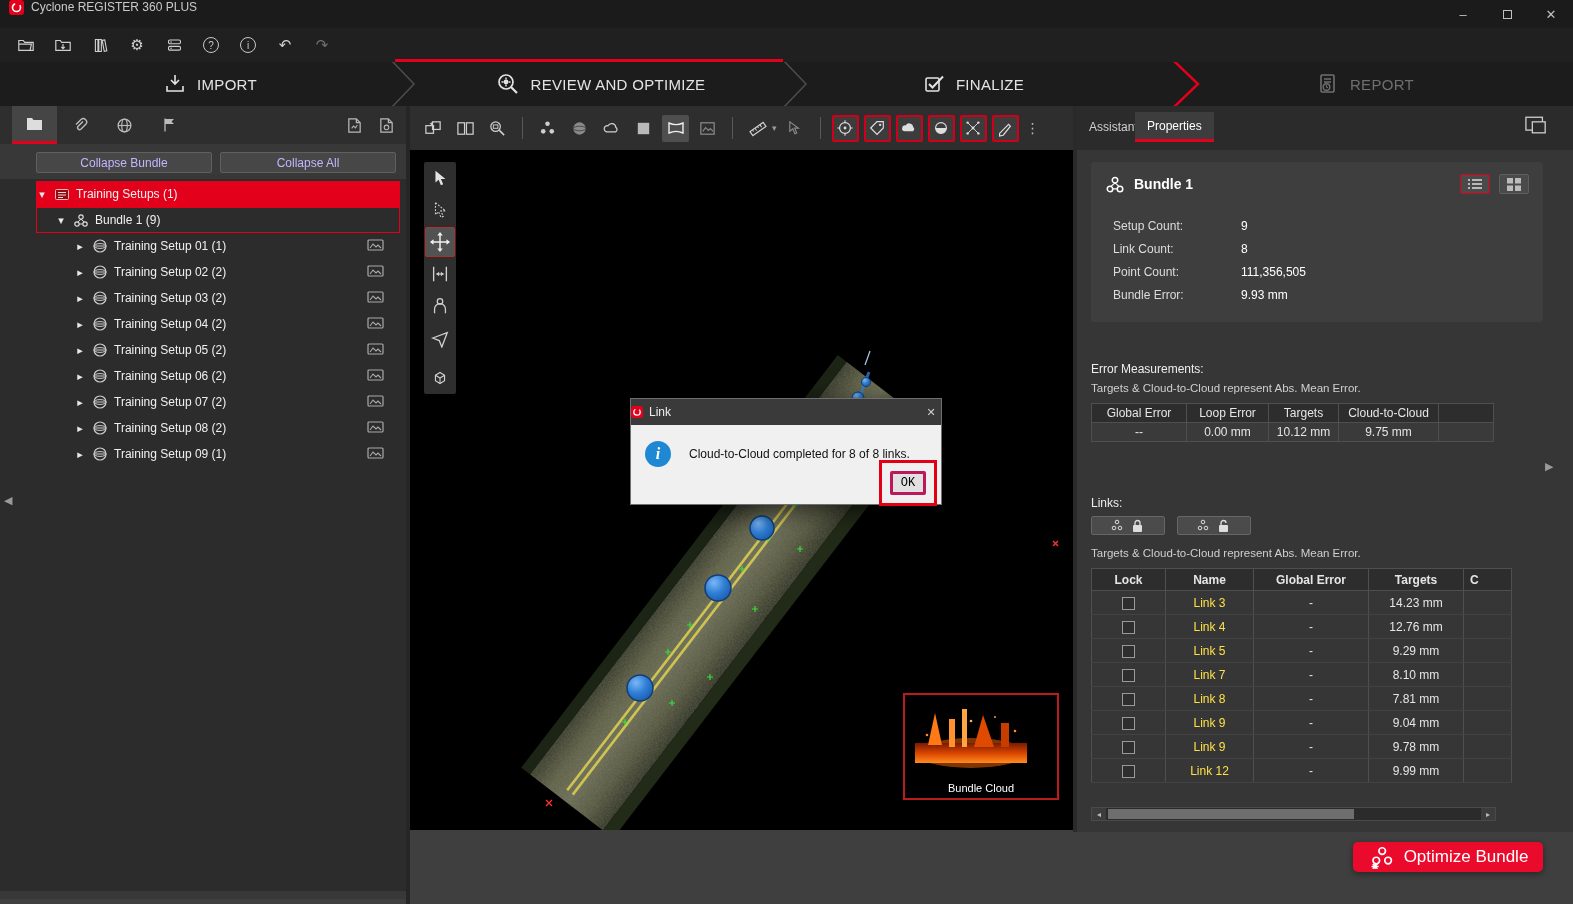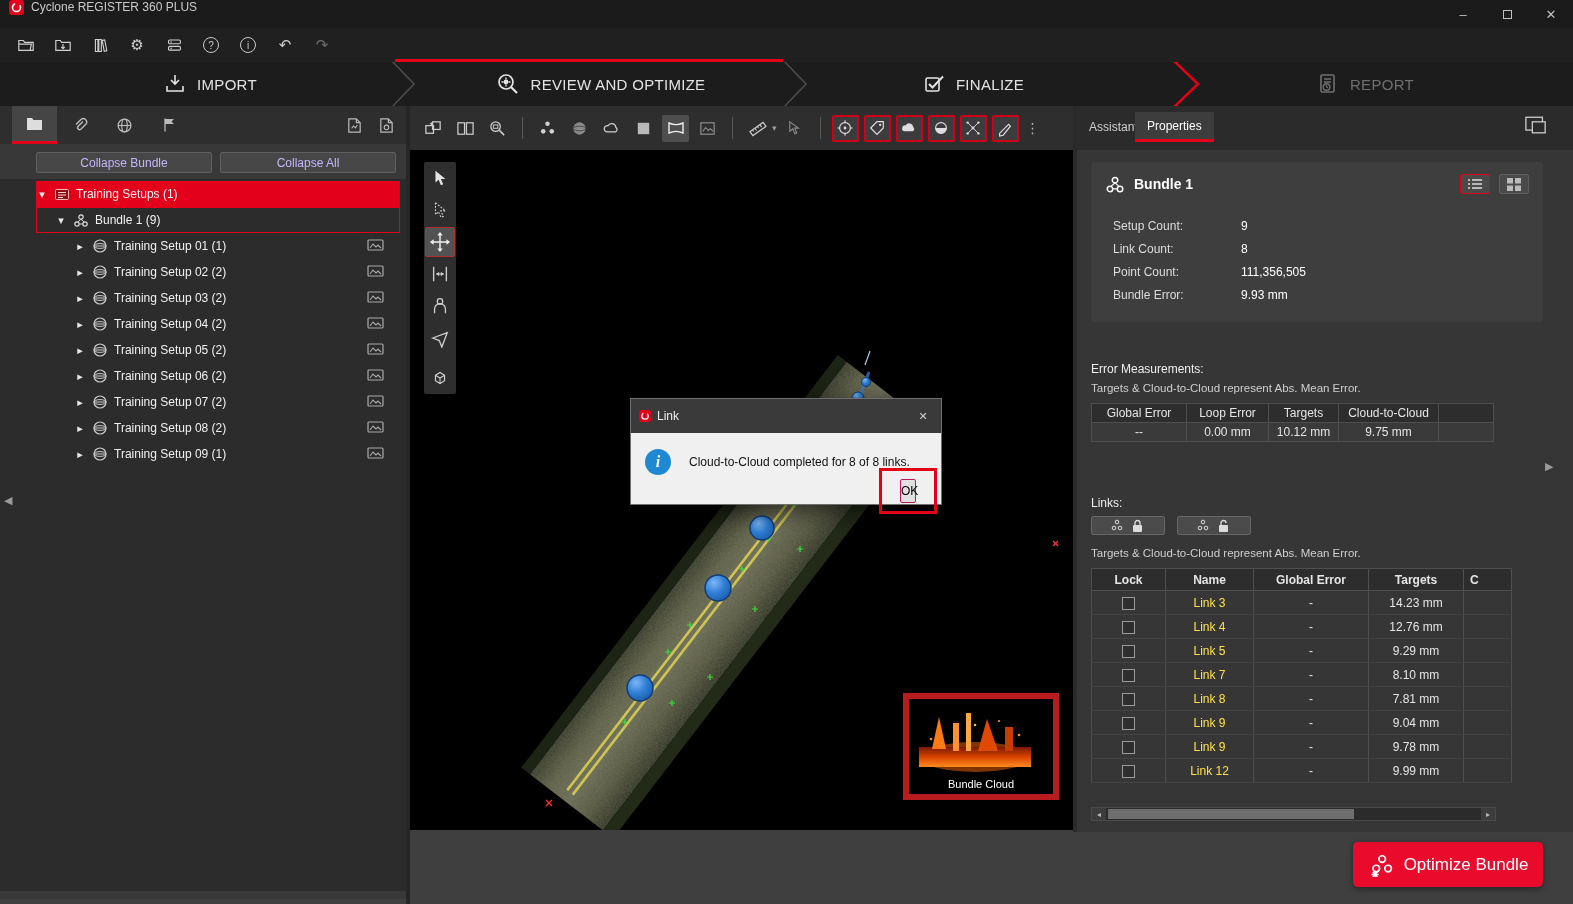--- a/index.html
+++ b/index.html
@@ -55,33 +55,33 @@
 .box{width:27px;height:27px;display:flex;align-items:center;justify-content:center;flex:none}
 .box.sel{background:#4e4e4e;border-radius:2px}
 .box.red{border:2px solid #cf0018;background:#3c3c3c;border-radius:2px}
 .vsep{width:1px;height:22px;background:#585858;margin:0 6px;flex:none}
 .caret{color:#9a9a9a;font-size:9px;margin-left:-4px}
 .ovf{color:#bdbdbd;font-size:14px;margin-left:2px}
 .vtools{left:14px;top:56px;width:32px;display:flex;flex-direction:column;gap:2px;background:#2e2e2e;padding:1px;border-radius:2px}
 .vt{width:30px;height:30px;display:flex;align-items:center;justify-content:center;background:#2e2e2e}
 .vt.sel{background:#525252;border:1px solid #b03030;border-radius:2px}
 .vt.gap{margin-top:8px}
-.minimap{left:493px;top:587px;width:156px;height:107px;border:6px solid #b91c1c;background:#000}
+.minimap{left:493px;top:587px;width:156px;height:107px;border:2px solid #b91c1c;background:#000}
 .mm-label{position:absolute;left:0;bottom:4px;width:100%;text-align:center;color:#fff;font-size:11px}
 
 
 .dialog{left:630px;top:398px;width:312px;height:107px;background:#f0f0f0;border:1px solid #6f6f6f;box-shadow:0 6px 24px rgba(0,0,0,.65);z-index:50}
-.dlg-title{height:34px;background:#3a3a3a;display:flex;align-items:center;padding:0 8px;gap:6px}
+.dlg-title{height:26px;background:#3a3a3a;display:flex;align-items:center;padding:0 0;gap:6px}
 .dlg-title-text{color:#eee;font-size:12px}
 .dlg-close{margin-left:auto;color:#cfcfcf;font-size:11px;width:20px;text-align:center}
 .dlg-body{position:relative;height:81px;padding:13px 12px}
 .dlg-info{position:absolute;left:14px;top:16px;width:26px;height:26px;border-radius:50%;background:#1e88d2;color:#fff;display:flex;align-items:center;justify-content:center;font-family:"Liberation Serif",serif;font-style:italic;font-weight:bold;font-size:16px}
 .dlg-msg{position:absolute;left:58px;top:22px;color:#111;font-size:12px;white-space:nowrap}
 .ok-highlight{position:absolute;right:4px;bottom:0px;width:58px;height:46px;border:3px solid #e30016;display:flex;align-items:center;justify-content:center}
-.ok-btn{width:16px;height:24px;background:#e1e1e1;border:1px solid #be185d;border-radius:2px;color:#000;font-size:12px;font-family:Liberation Sans, sans-serif}
+.ok-btn{width:36px;height:24px;background:#e1e1e1;border:3px solid #be185d;border-radius:2px;color:#000;font-size:12px;font-family:Liberation Mono, monospace}
 
 
 .right-panel{background:#363636}
 .rp-tabs{position:absolute;left:0;top:0;width:496px;height:44px;background:#2b2b2b}
 .rp-tab{position:absolute;top:6px;height:30px;display:flex;align-items:center;justify-content:center;font-size:12px;color:#cfcfcf;padding:0 12px;cursor:default}
 .rp-tab.sel{background:#3d3d3d;color:#fff;border-bottom:3px solid #e2001a}
 .rp-layout-btn{position:absolute;right:22px;top:5px;width:30px;height:28px;display:flex;align-items:center;justify-content:center}
 .rp-content{position:absolute;left:14px;top:44px;width:452px;bottom:0;overflow:hidden}
 .card{background:#3e3e3e;border-radius:3px;margin-top:12px;padding:12px 14px 16px}
 .card-head{display:flex;align-items:center;gap:9px}
@@ -107,21 +107,21 @@
 .links-table th{background:#2d2d2d;border:1px solid #4f4f4f;height:22px;font-weight:bold;overflow:hidden;white-space:nowrap}
 .links-table td{border-left:1px solid #4f4f4f;border-right:1px solid #4f4f4f;border-bottom:1px solid #424242;height:24px;text-align:center;overflow:hidden}
 .cb{width:13px;height:13px;border:1px solid #9a9a9a;background:#2e2e2e;display:inline-block;vertical-align:middle}
 .link-name{color:#fde047;}
 .hscroll{margin-top:24px;width:405px;height:14px;display:flex;align-items:center;border:1px solid #4a4a4a;background:#2b2b2b}
 .hs-btn{width:14px;height:12px;display:flex;align-items:center;justify-content:center;font-size:8px;color:#bbb;background:#3c3c3c}
 .hs-track{flex:1;height:12px;position:relative}
 .hs-thumb{position:absolute;left:2px;top:1px;width:246px;height:10px;background:#6e6e6e}
 
 
-.optimize{left:1353px;top:842px;width:190px;height:45px;background:#ea0b2c;border-radius:5px;display:flex;align-items:center;justify-content:center;gap:10px;color:#fff;font-size:17px;cursor:default;box-shadow:0 2px 6px rgba(0,0,0,.4)}
+.optimize{left:1353px;top:842px;width:190px;height:30px;background:#ea0b2c;border-radius:5px;display:flex;align-items:center;justify-content:center;gap:10px;color:#fff;font-size:17px;cursor:default;box-shadow:0 2px 6px rgba(0,0,0,.4)}
 
 .edge-arrow{color:#9a9a9a;font-size:11px}
 </style>
 </head>
 <body>
 
 <div class="app">
 
   <div class="titlebar abs">
     <span>

